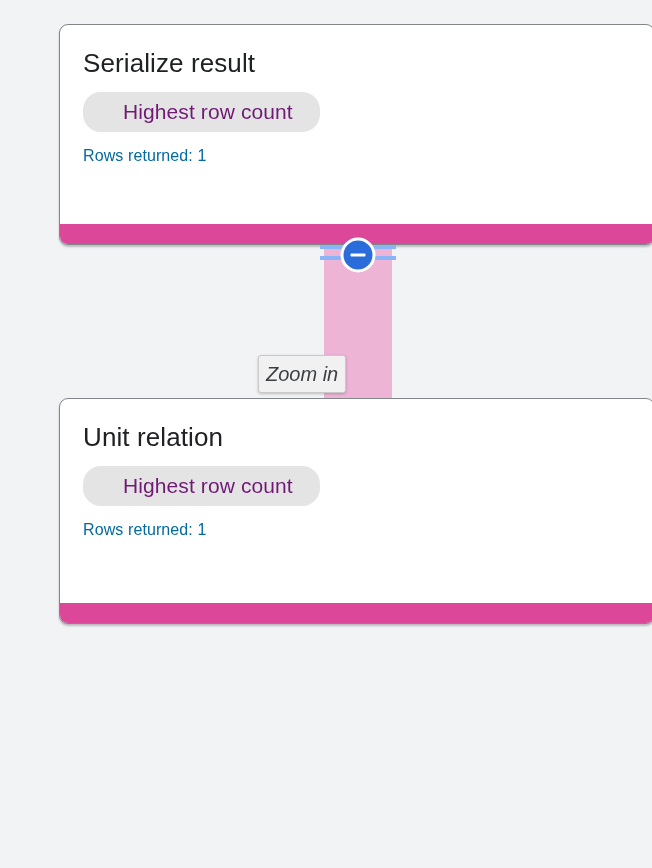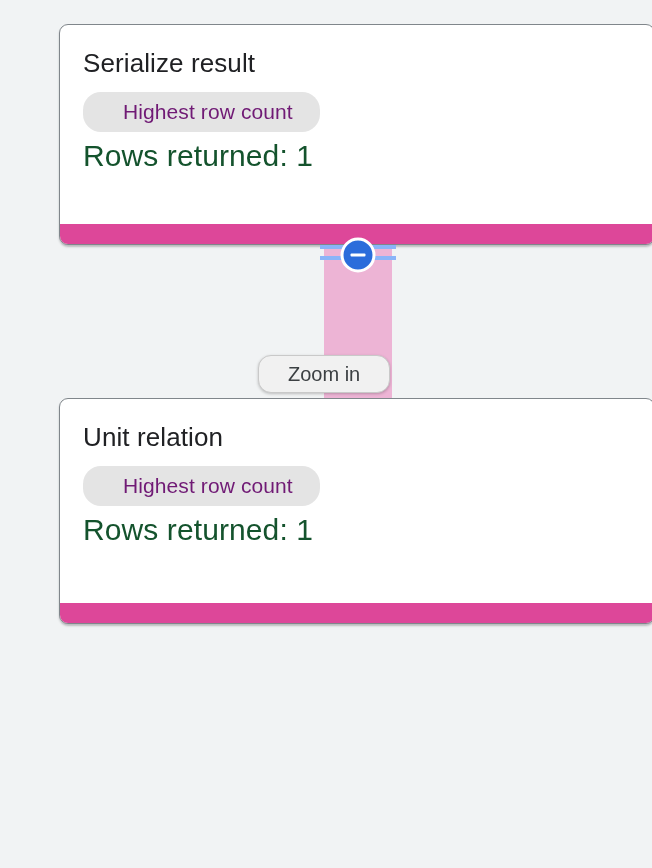--- a/index.html
+++ b/index.html
@@ -70,23 +70,23 @@
     line-height: 40px;
     padding: 0 27px 0 40px;
     font-size: 21px;
     color: #701a75;
     letter-spacing: 0.1px;
     white-space: nowrap;
   }
 
   .node-meta {
     margin-top: 10px;
-    font-size: 30px;
+    font-size: 16px;
     line-height: 28px;
-    color: #14532d;
+    color: #0369a1;
     letter-spacing: 0.1px;
     white-space: nowrap;
   }
 
   .node-accent {
     position: absolute;
     left: 0;
     right: 0;
     bottom: 0;
     height: 20px;
@@ -135,29 +135,30 @@
     border-radius: 1px;
   }
 
   
   .tooltip {
     position: absolute;
     left: 224px;
     top: 355px;
     height: 36px;
     line-height: 36px;
-    padding: 0 29px;
+    padding: 0 7px;
     background: #f1f1f1;
     border: 1px solid #c9c9c9;
-    border-radius: 13px;
+    border-radius: 3px;
     box-shadow: 0 1px 3px rgba(0,0,0,0.22);
     font-size: 20px;
     color: #3c4043;
     white-space: nowrap;
     z-index: 8;
+    font-style: italic;
   }
 </style>
 </head>
 <body>
 
 <div id="canvas">
 
   <div class="connector"></div>
 
   <div class="node node-1">

